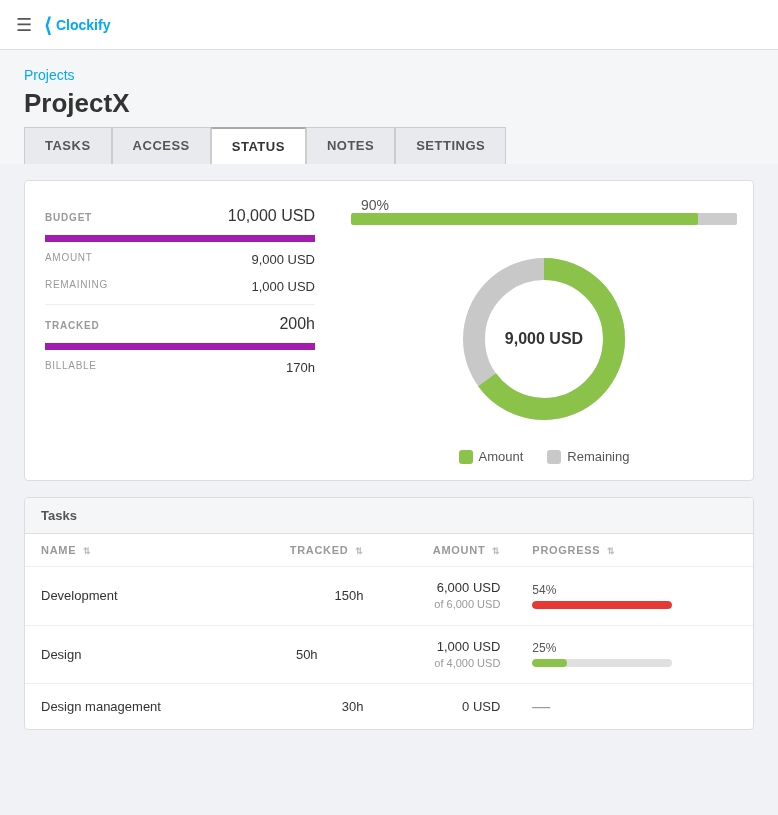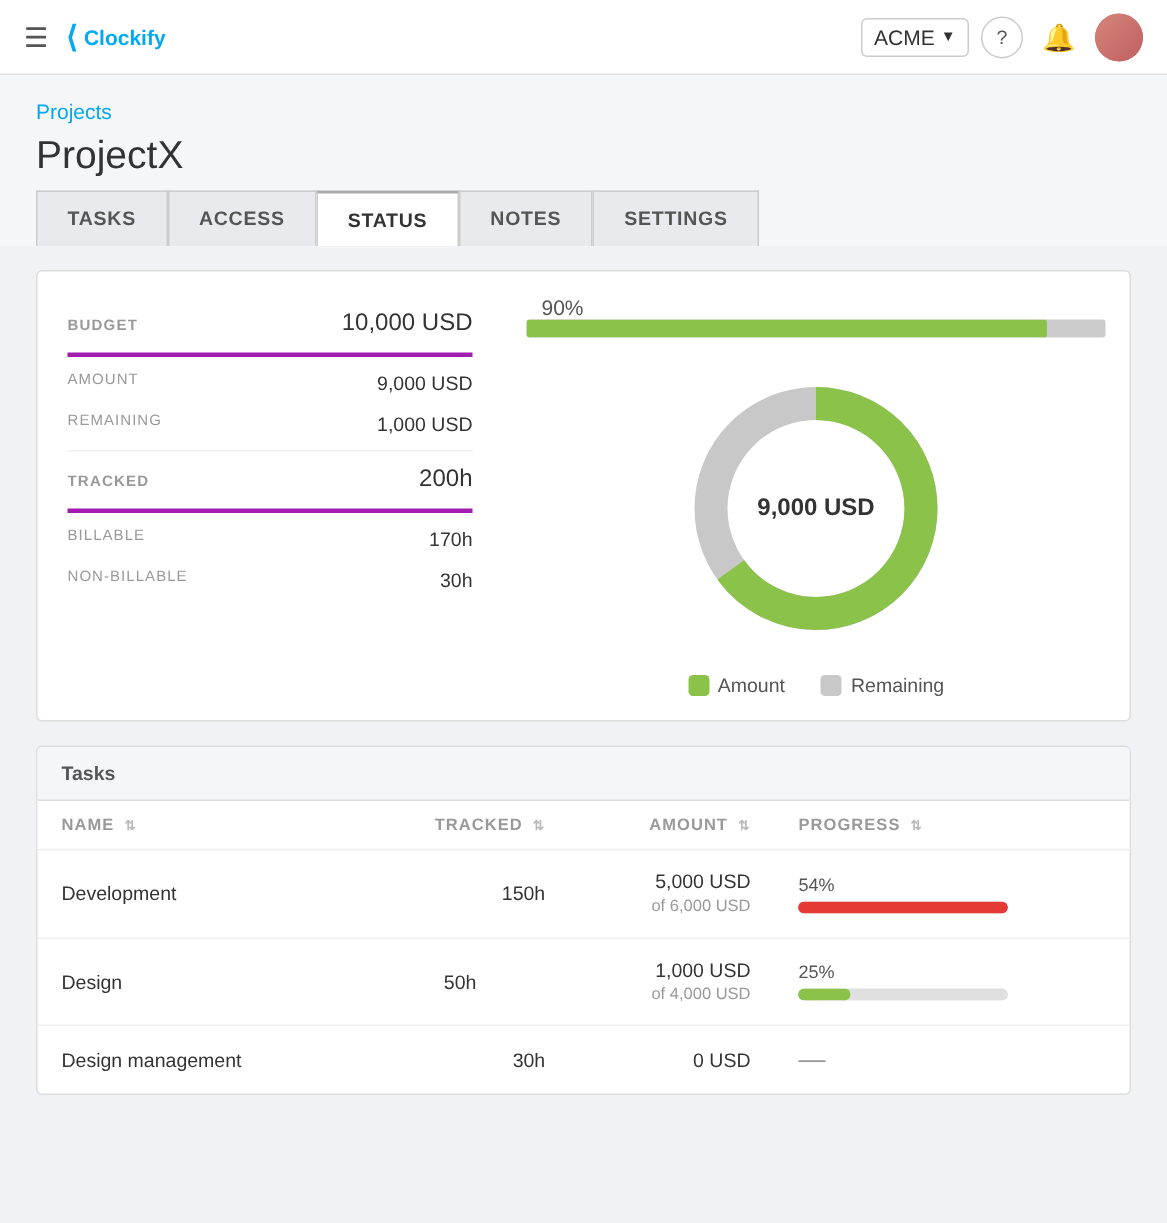--- a/index.html
+++ b/index.html
@@ -21,21 +21,21 @@
     .header-icon-btn { width: 32px; height: 32px; display: flex; align-items: center; justify-content: center; cursor: pointer; color: #555; font-size: 16px; }
     .avatar { width: 32px; height: 32px; border-radius: 50%; background: #c67; overflow: hidden; display: flex; align-items: center; justify-content: center; }
     .avatar-img { width: 100%; height: 100%; background: linear-gradient(135deg, #d4857a 0%, #c06060 100%); border-radius: 50%; }
 
     
     .breadcrumb-area {
       background: #f5f6f8;
       padding: 16px 24px 8px 24px;
     }
     .breadcrumb-link { color: #03a9f4; font-size: 14px; cursor: pointer; text-decoration: none; }
-    .page-title { font-size: 26px; font-weight: 400; color: #333; margin-top: 4px; }
+    .page-title { font-size: 26px; font-weight: 700; color: #333; margin-top: 4px; }
 
     
     .tabs-bar {
       background: #f5f6f8;
       padding: 0 24px;
       display: flex;
       gap: 0;
     }
     .tab {
       padding: 10px 20px;
@@ -69,21 +69,21 @@
       display: flex;
       gap: 0;
       margin-bottom: 16px;
     }
     .budget-section {
       flex: 0 0 310px;
       padding: 16px 20px;
     }
     .budget-row {
       padding: 10px 0;
-      border-bottom: 3px solid #a21caf;
+      border-bottom: 7px solid #a21caf;
     }
     .budget-row:last-child { border-bottom: none; }
     .budget-label {
       font-size: 10px;
       font-weight: 600;
       color: #999;
       letter-spacing: 0.8px;
       text-transform: uppercase;
     }
     .budget-value {
@@ -231,31 +231,20 @@
   </style>
 </head>
 <body>
 
 <div class="header">
   <span class="header-menu-icon">☰</span>
   <div class="logo">
     <span style="color:#03a9f4; font-weight:bold;">⟨</span>
     <span style="color:#03a9f4;font-weight:bold;font-size:14px;">Clockify</span>
   </div>
-  <div class="header-right">
-    <button class="acme-btn">
-      <span>ACME</span>
-      <span style="font-size:10px;">▼</span>
-    </button>
-    <div class="header-icon-btn" style="border:1px solid #ccc; border-radius:50%; width:28px; height:28px; font-size:13px; color:#555;">?</div>
-    <div class="header-icon-btn" style="font-size:18px;">🔔</div>
-    <div class="avatar">
-      <div class="avatar-img"></div>
-    </div>
-  </div>
 </div>
 
 <div class="breadcrumb-area">
   <a class="breadcrumb-link">Projects</a>
   <div class="page-title">ProjectX</div>
 </div>
 
 <div class="tabs-bar">
   <div class="tab">TASKS</div>
   <div class="tab">ACCESS</div>
@@ -288,24 +277,20 @@
 
       <div class="budget-row">
         <span class="budget-label">TRACKED</span>
         <span class="budget-value">200h</span>
       </div>
 
       <div style="padding: 4px 0;">
         <div class="budget-sub-row">
           <span class="budget-sub-label">BILLABLE</span>
           <span class="budget-sub-value">170h</span>
-        </div>
-        <div class="budget-sub-row">
-          <span class="budget-sub-label">NON-BILLABLE</span>
-          <span class="budget-sub-value">30h</span>
         </div>
       </div>
     </div>
 
     <div class="chart-section">
       <div class="percent-label">90%</div>
       <div class="progress-bar-wrap">
         <div class="progress-bar-fill" id="chart-progress-fill" style="width: 90%;"></div>
       </div>
 
@@ -353,21 +338,21 @@
             <span>PROGRESS</span>
             <span class="sort-icon">⇅</span>
           </th>
         </tr>
       </thead>
       <tbody id="tasks-tbody">
       <tr>
             <td>Development</td>
             <td style="text-align: right;">150h</td>
             <td class="amount-cell" style="text-align: right;">
-              <div class="amount-main">5,000 USD</div>
+              <div class="amount-main">6,000 USD</div>
               <div class="amount-sub">of 6,000 USD</div>
             </td>
             <td class="progress-cell">
       <div class="progress-label">54%</div>
       <div class="task-progress-bar">
         <div class="task-progress-fill" style="width:100%; background:#e53935;"></div>
       </div>
             </td>
           </tr>
           <tr>

